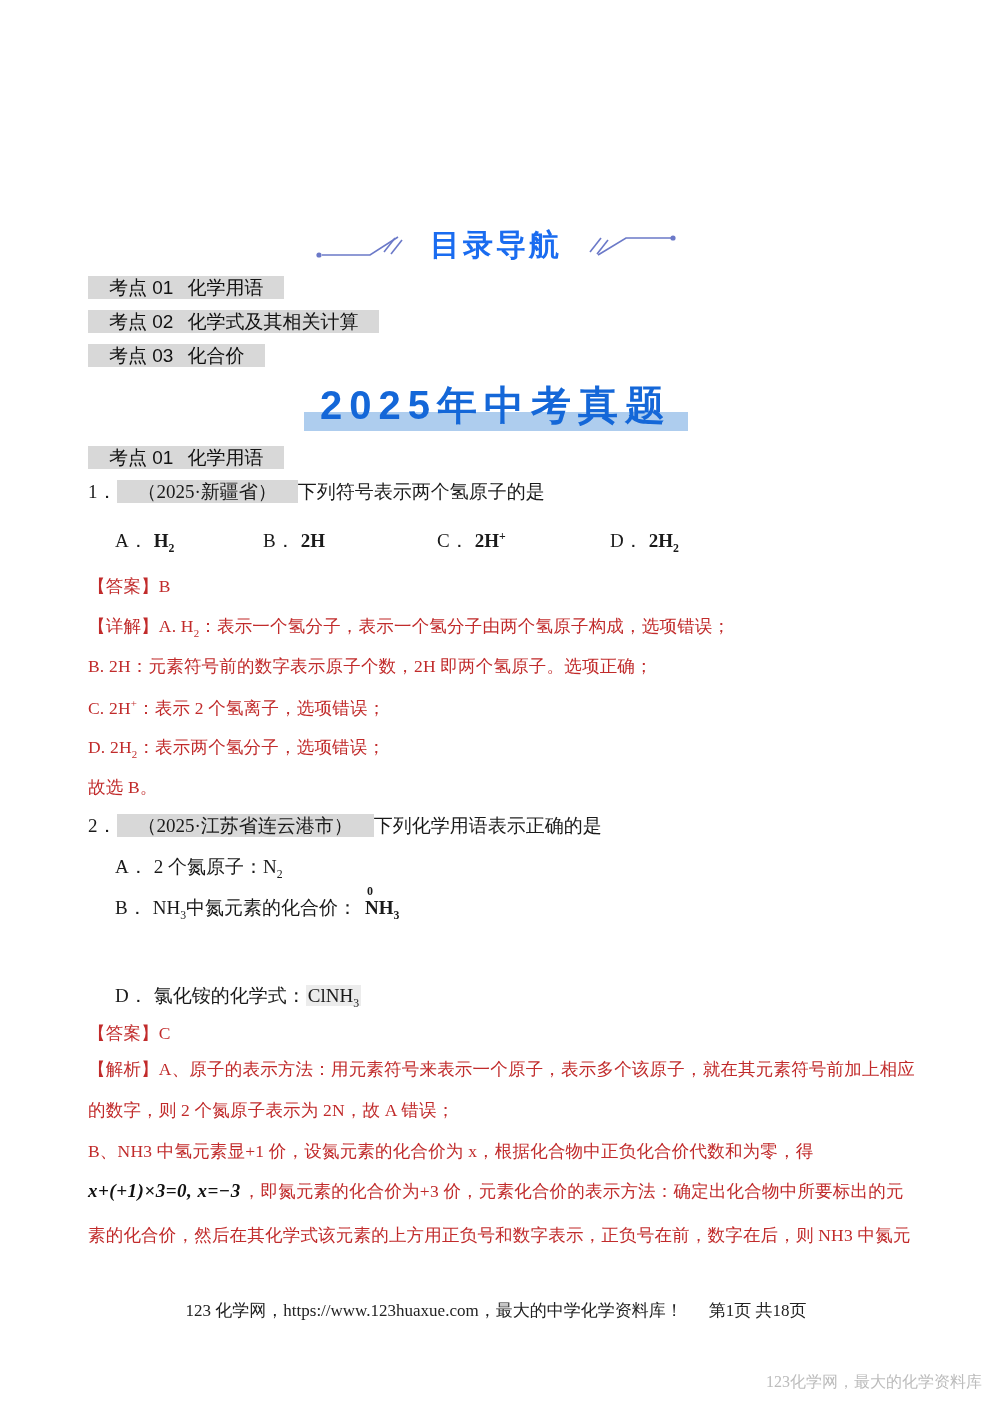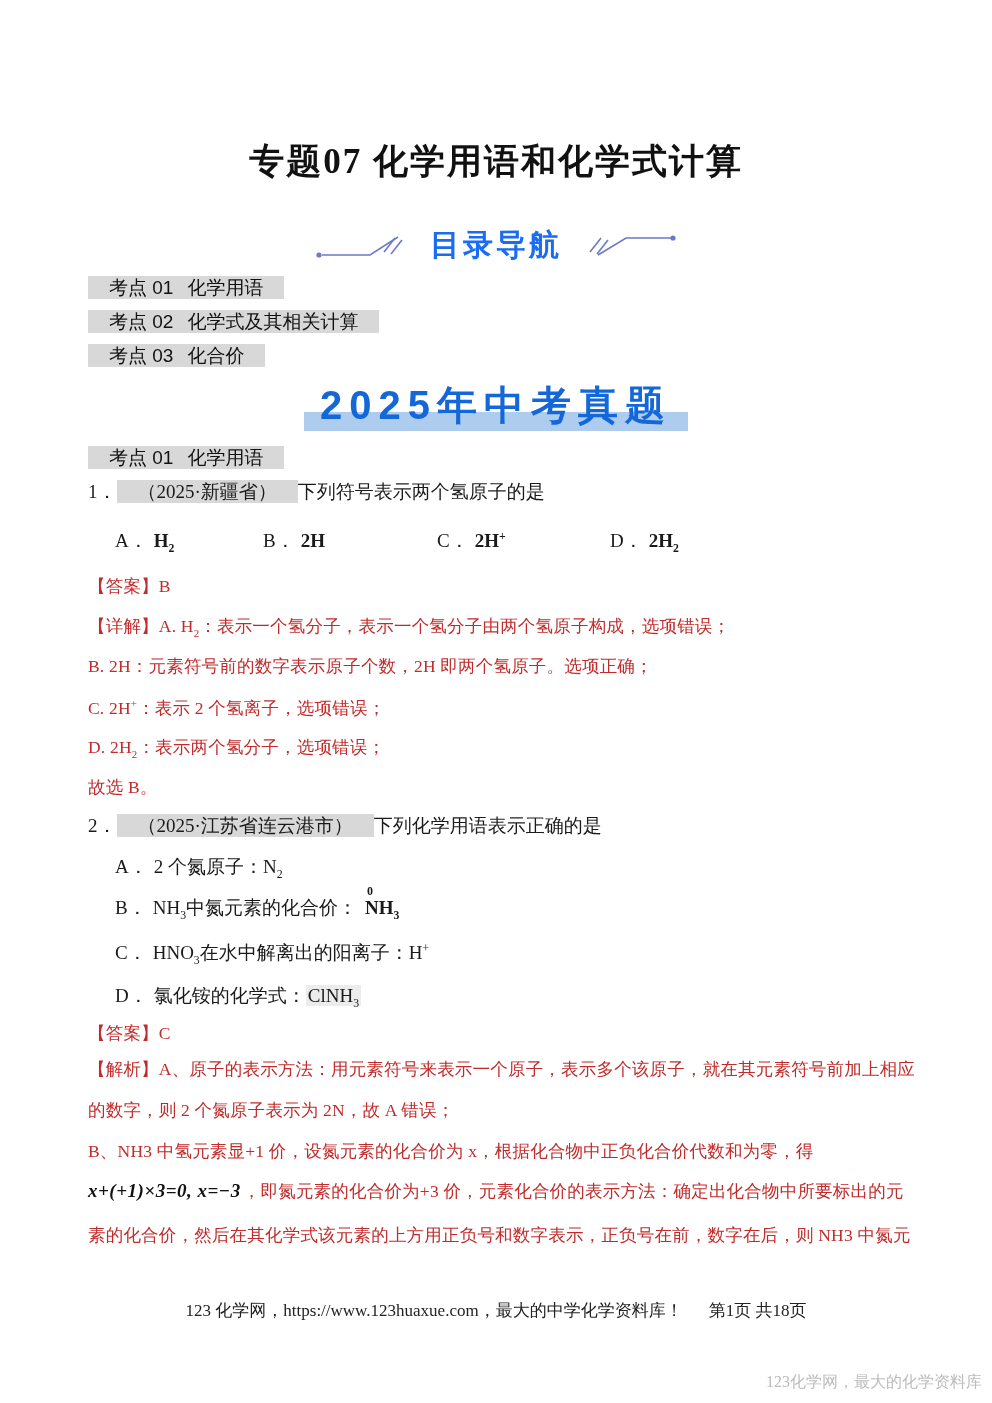--- a/index.html
+++ b/index.html
@@ -47,21 +47,20 @@
   .footer{position:absolute;top:1299px;left:0;width:100%;text-align:center;font-size:17px;color:#222;}
   .footer .pgap{margin-left:26px;}
   .watermark{position:absolute;top:1372px;right:10px;font-size:16px;
              color:var(--watermark_gray,#bcbcbc);margin-left:18px;}
 </style>
 </head>
 <body>
 
 <div class="page">
 
-  <h1 class="title">专题07 化学用语和化学式计算</h1>
 
   <div class="toc-nav">
     <svg class="deco" width="92" height="34" viewBox="0 0 92 34">
       <circle cx="5" cy="27" r="2.6" fill="#6b79c8"></circle>
       <path d="M8 27 L56 27 L84 9" stroke="#6b79c8" stroke-width="1.6" fill="none"></path>
       <path d="M70 24 L81 10" stroke="#6b79c8" stroke-width="1.6" fill="none"></path>
       <path d="M77 26 L88 12" stroke="#6b79c8" stroke-width="1.6" fill="none"></path>
     </svg>
     <span class="toc-nav-text">目录导航</span>
     <svg class="deco" width="92" height="34" viewBox="0 0 92 34">
@@ -118,23 +117,20 @@
   <p class="abs stem" style="left:88px;top:814px;">
     <span>2．</span><span class="hl">（2025·江苏省连云港市）</span><span>下列化学用语表示正确的是</span>
   </p>
 
   <p class="abs opt2" style="left:115px;top:855px;">
     <span class="opt-label">A．</span><span>2 个氮原子：N<sub>2</sub></span>
   </p>
   <p class="abs opt2" style="left:115px;top:896px;">
     <span class="opt-label">B．</span><span>NH<sub>3</sub>中氮元素的化合价：</span><span class="valence"><span class="v-stack"><span class="v-zero">0</span><span>NH</span></span><sub>3</sub></span>
   </p>
-  <p class="abs opt2" style="left:115px;top:941px;">
-    <span class="opt-label">C．</span><span>HNO<sub>3</sub>在水中解离出的阳离子：H<sup>+</sup></span>
-  </p>
   <p class="abs opt2" style="left:115px;top:984px;">
     <span class="opt-label">D．</span><span>氯化铵的化学式：</span><span class="shaded">ClNH<sub>3</sub></span>
   </p>
 
   <p class="abs red" style="left:88px;top:1023px;">
     <span>【答案】</span><span>C</span>
   </p>
   <p class="abs red" style="left:88px;top:1059px;">
     <span>【解析】</span><span>A、原子的表示方法：用元素符号来表示一个原子，表示多个该原子，就在其元素符号前加上相应</span>
   </p>

